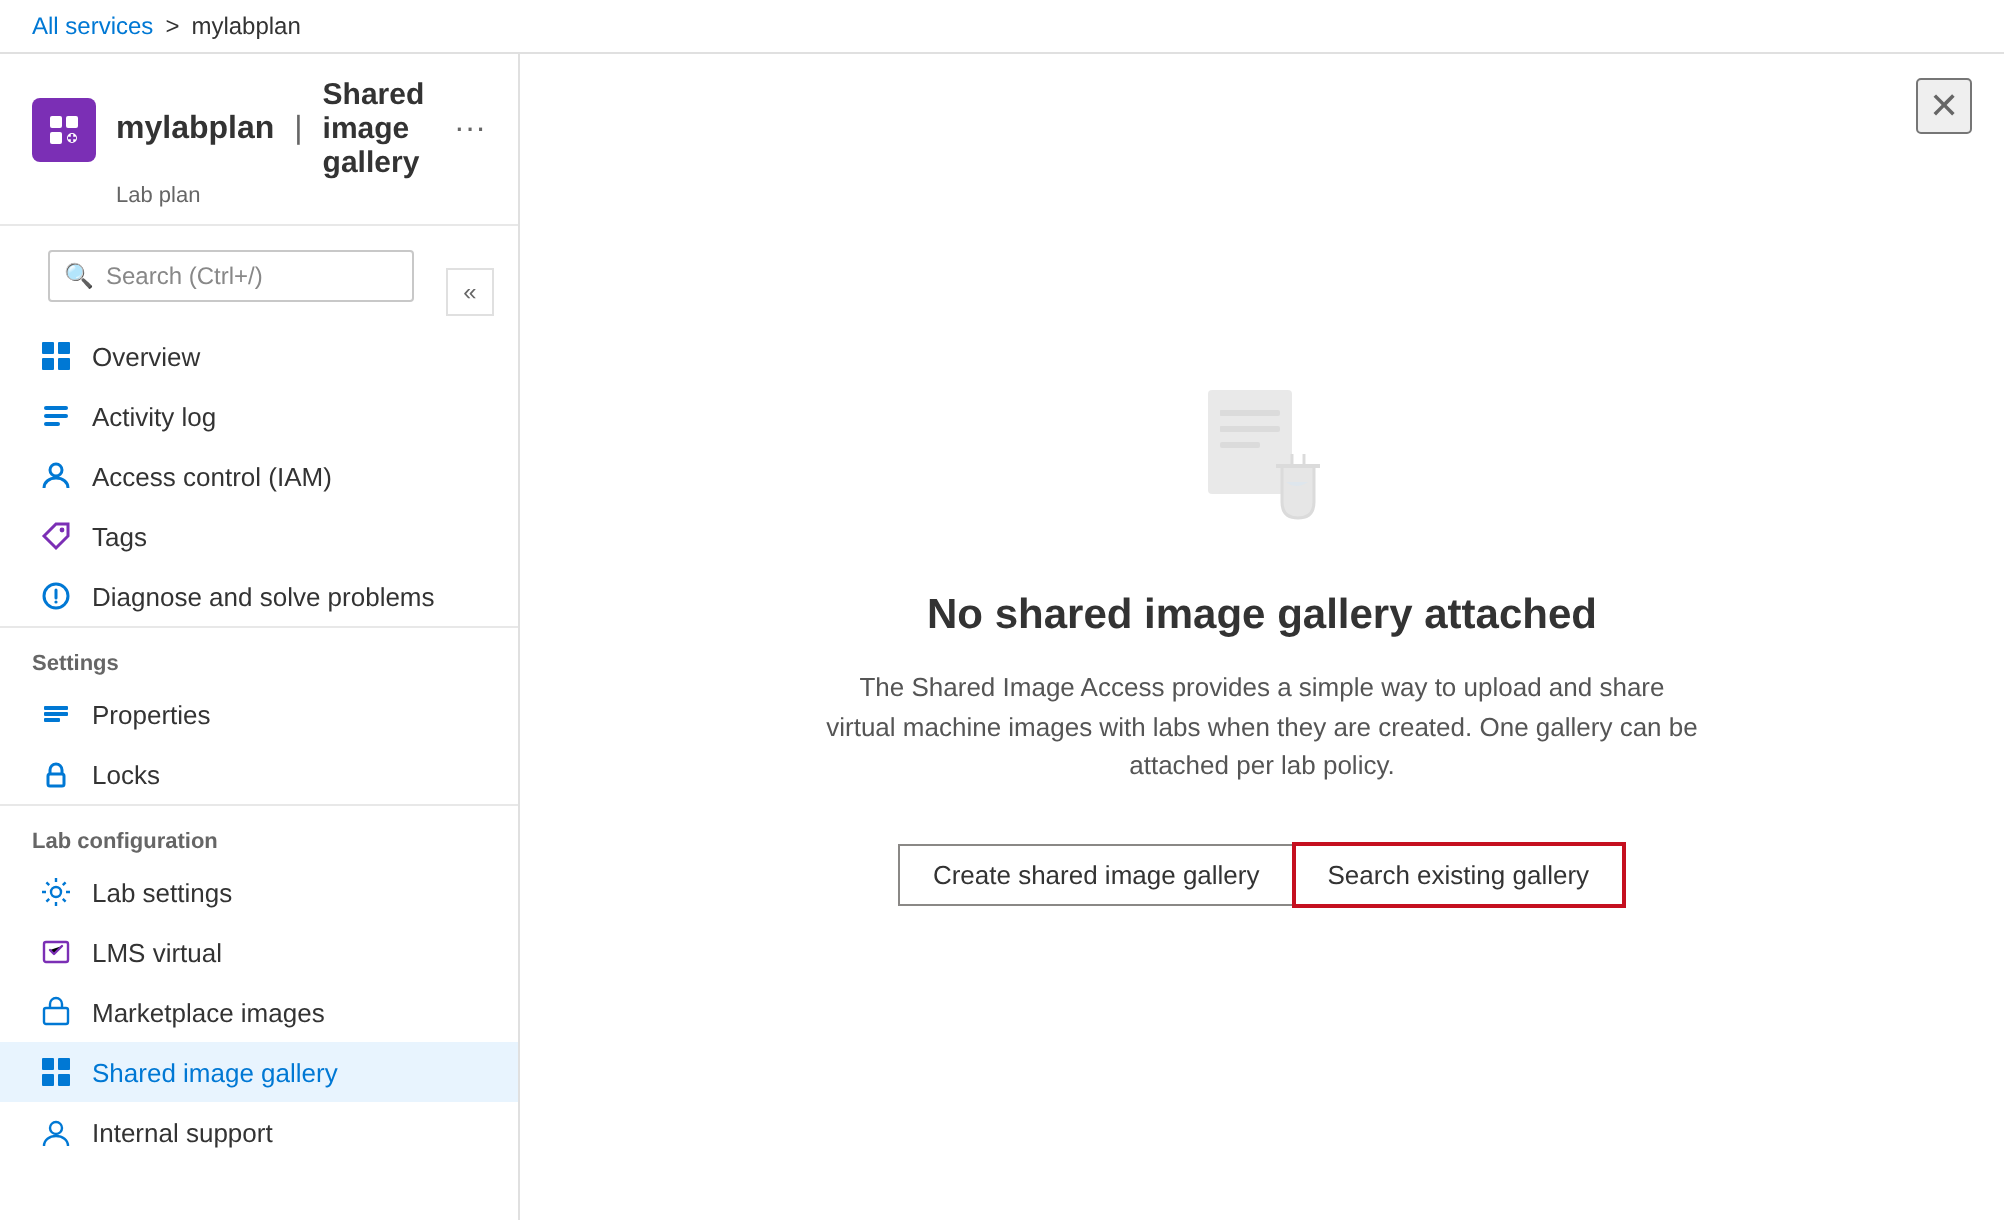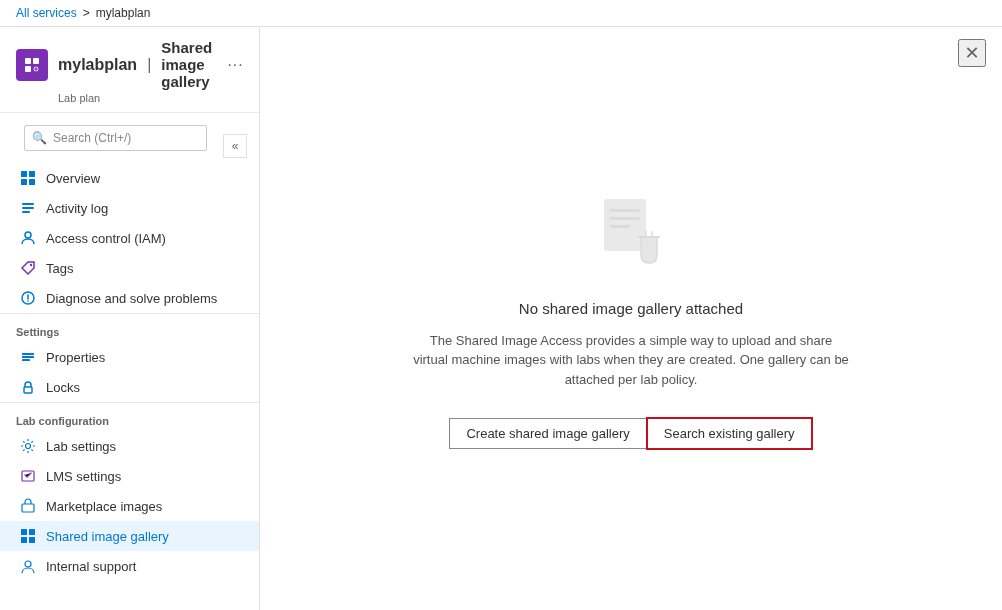--- a/index.html
+++ b/index.html
@@ -39,21 +39,21 @@
 
     
     .main-content { flex: 1; background: #fff; display: flex; flex-direction: column; overflow: hidden; position: relative; }
 
     .close-btn { position: absolute; top: 12px; right: 16px; width: 28px; height: 28px; display: flex; align-items: center; justify-content: center; cursor: pointer; color: #666; font-size: 18px; }
 
     .content-area { flex: 1; display: flex; flex-direction: column; align-items: center; justify-content: center; padding: 40px; text-align: center; }
 
     .empty-icon { margin-bottom: 20px; opacity: 0.45; }
 
-    .empty-title { font-size: 15px; font-weight: 400; color: #333; margin-bottom: 14px; }
+    .empty-title { font-size: 21px; font-weight: 700; color: #333; margin-bottom: 14px; }
     .empty-desc { font-size: 13px; color: #555; max-width: 440px; line-height: 1.5; margin-bottom: 28px; }
 
     .action-buttons { display: flex; gap: 0; align-items: center; }
     .btn-secondary { padding: 7px 16px; border: 1px solid #8a8886; background: #fff; color: #333; font-size: 13px; cursor: pointer; }
     .btn-primary-outline { padding: 7px 16px; border: 2px solid #c50f1f; background: #fff; color: #333; font-size: 13px; cursor: pointer; margin-left: -1px; }
   </style>
 </head>
 <body>
 
 <div class="breadcrumb">
@@ -184,21 +184,21 @@
         <span>Lab settings</span>
       </div>
 
       <div class="nav-item">
         <span class="nav-icon">
           <svg width="16" height="16" viewBox="0 0 16 16">
               <rect x="2" y="3" width="12" height="10" rx="1" fill="none" stroke="#7b2fb5" stroke-width="1.2"></rect>
               <path d="M5 7l2 2 4-4" stroke="#7b2fb5" stroke-width="1.2" stroke-linecap="round" stroke-linejoin="round"></path>
             </svg>
         </span>
-        <span>LMS settings</span>
+        <span>LMS virtual</span>
       </div>
 
       <div class="nav-item">
         <span class="nav-icon">
           <svg width="16" height="16" viewBox="0 0 16 16">
               <rect x="2" y="6" width="12" height="8" rx="1" fill="none" stroke="#0078d4" stroke-width="1.2"></rect>
               <path d="M5 6V4a3 3 0 016 0v2" stroke="#0078d4" stroke-width="1.2" fill="none"></path>
             </svg>
         </span>
         <span>Marketplace images</span>

